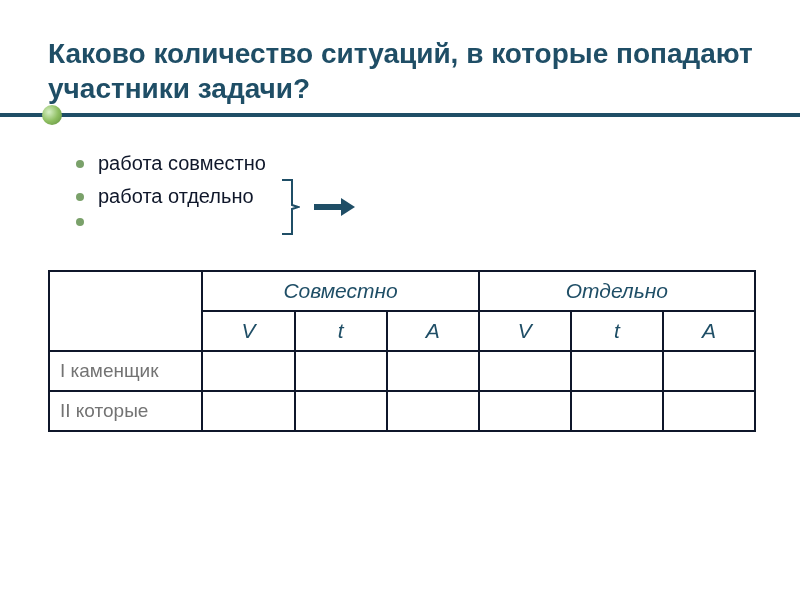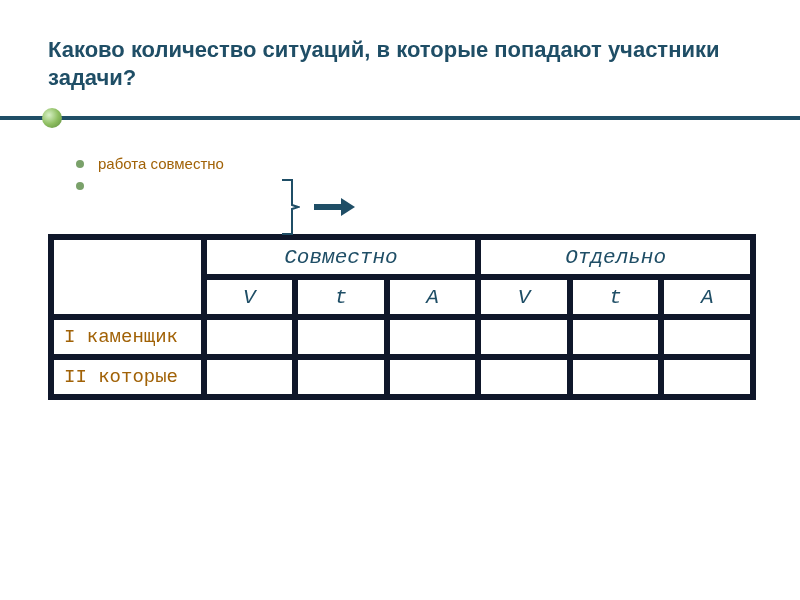--- a/index.html
+++ b/index.html
@@ -7,25 +7,24 @@
     width: 800px;
     height: 600px;
     background: #fff;
     font-family: Arial, sans-serif;
     color: #1f4e66;
     position: relative;
     overflow: hidden;
   }
   .slide { padding: 36px 44px 0 48px; }
   .title {
-    font-size: 22px;
+    font-size: 28px;
     font-weight: bold;
     color: #1f4e66;
     line-height: 1.25;
-    margin-bottom: 18px;
   }
   .divider {
     position: relative;
     height: 18px;
     margin-bottom: 28px;
   }
   .divider::before {
     content: "";
     position: absolute;
     left: -48px; right: -44px;
@@ -48,22 +47,22 @@
     gap: 14px;
     margin-bottom: 10px;
   }
   .bullet {
     width: 8px; height: 8px;
     border-radius: 50%;
     background: #7aa16a;
     flex-shrink: 0;
   }
   .list-text {
-    font-size: 15px;
-    color: #a16207;
+    font-size: 20px;
+    color: #0f172a;
   }
   .bracket-arrow {
     position: absolute;
     left: 280px;
     top: 178px;
     display: flex;
     align-items: center;
     gap: 14px;
   }
   .arrow-stem {
@@ -80,32 +79,31 @@
     right: -13px; top: -6px;
   }
   .table-wrap {
     margin-top: 44px;
   }
   table {
     border-collapse: collapse;
     width: 100%;
   }
   th, td {
-    border: 6px solid #0f172a;
+    border: 2px solid #0f172a;
     font-size: 21px;
     font-weight: normal;
     text-align: center;
     padding: 2px 6px;
     color: #1f4e66;
     height: 40px;
-    font-family: Liberation Mono, monospace;
   }
   .row-label {
     text-align: left;
-    color: #a16207;
+    color: #737373;
     font-size: 19px;
     padding-left: 10px;
     width: 150px;
   }
   .group-hdr {
     font-style: italic;
   }
   .sub-hdr {
     font-style: italic;
     width: 90px;
@@ -119,20 +117,24 @@
   <h1 class="title">Каково количество ситуаций, в которые попадают участники задачи?</h1>
 
   <div class="divider">
     <span class="ball"></span>
   </div>
 
   <div class="list">
     <div class="list-row">
       <span class="bullet"></span>
       <span class="list-text">работа совместно</span>
+    </div>
+    <div class="list-row">
+      <span class="bullet"></span>
+      <span class="list-text">работа отдельно</span>
     </div>
     <div class="list-row">
       <span class="bullet"></span>
     </div>
   </div>
 
   <div class="bracket-arrow">
     <svg width="20" height="58">
       <path d="M2 2 L12 2 L12 27 L18 29 L12 31 L12 56 L2 56" fill="none" stroke="#1f4e66" stroke-width="2"></path>
     </svg>

